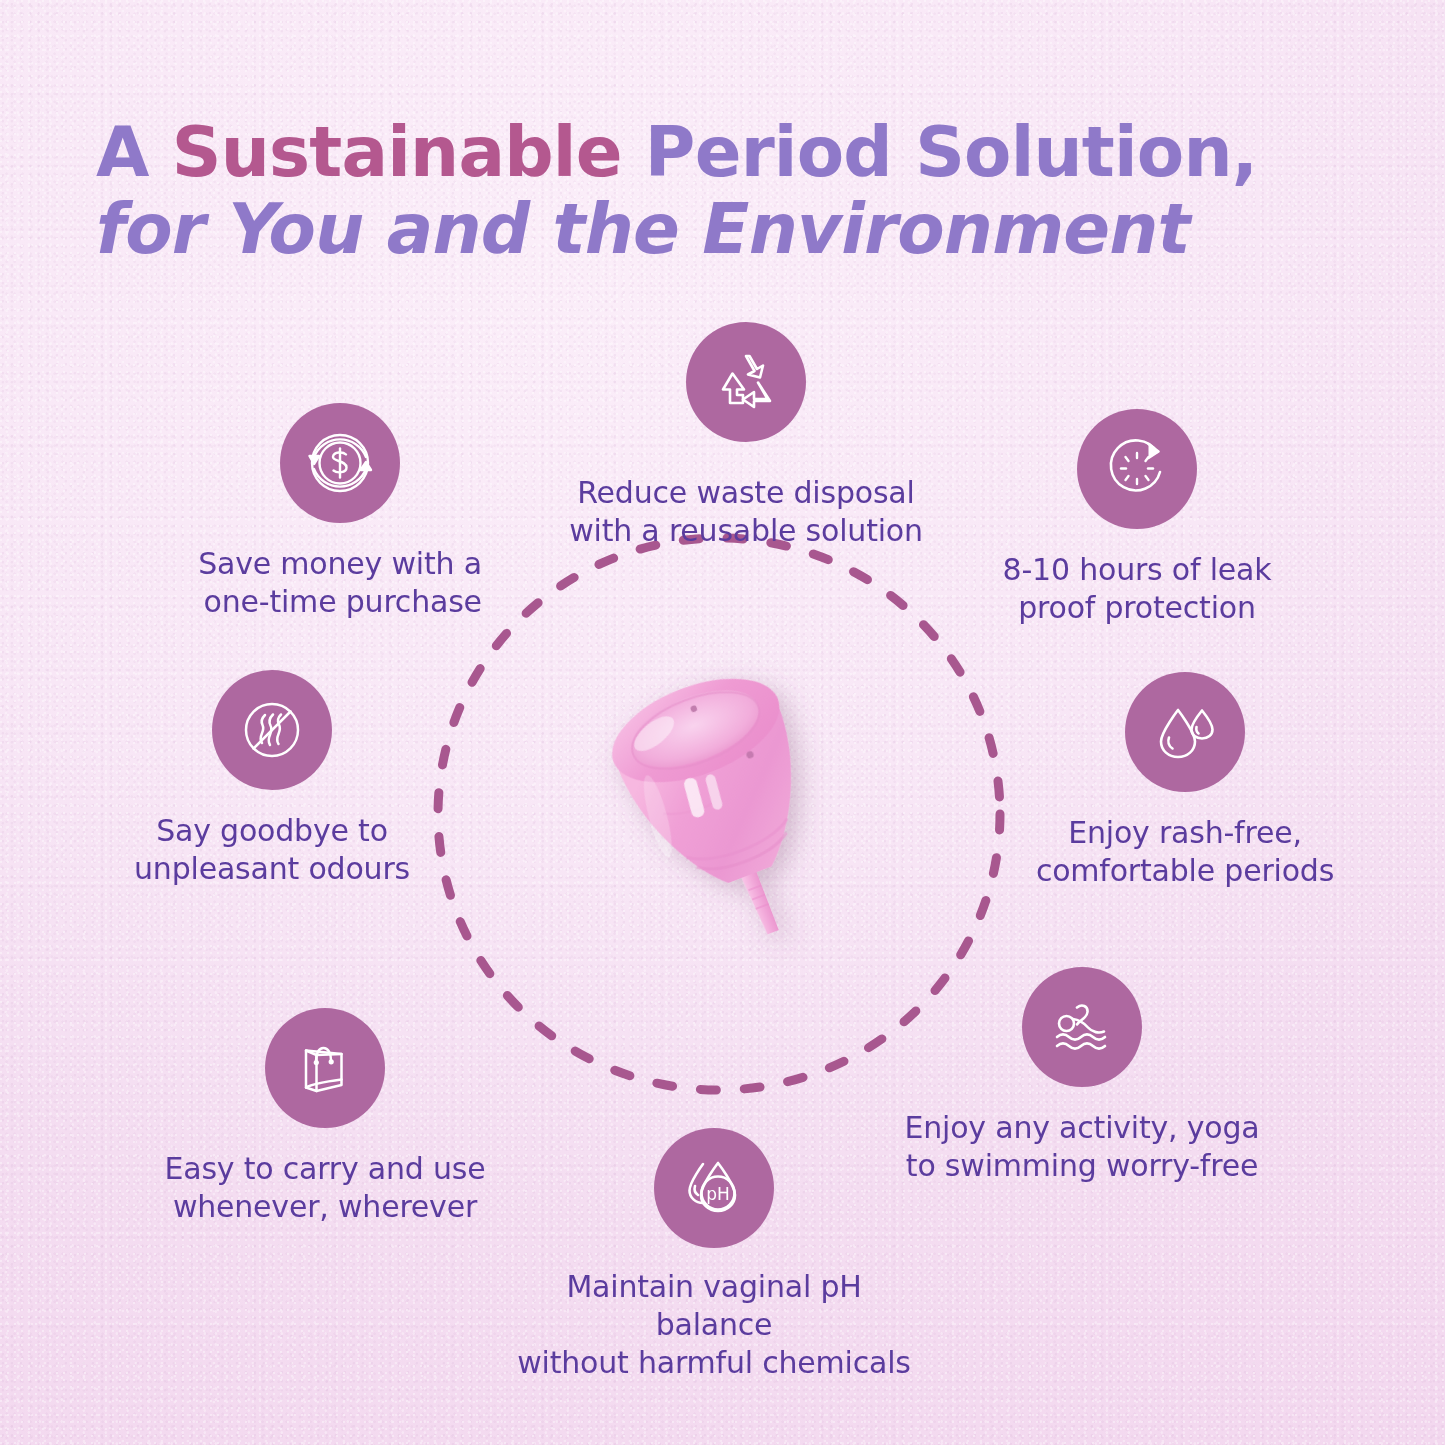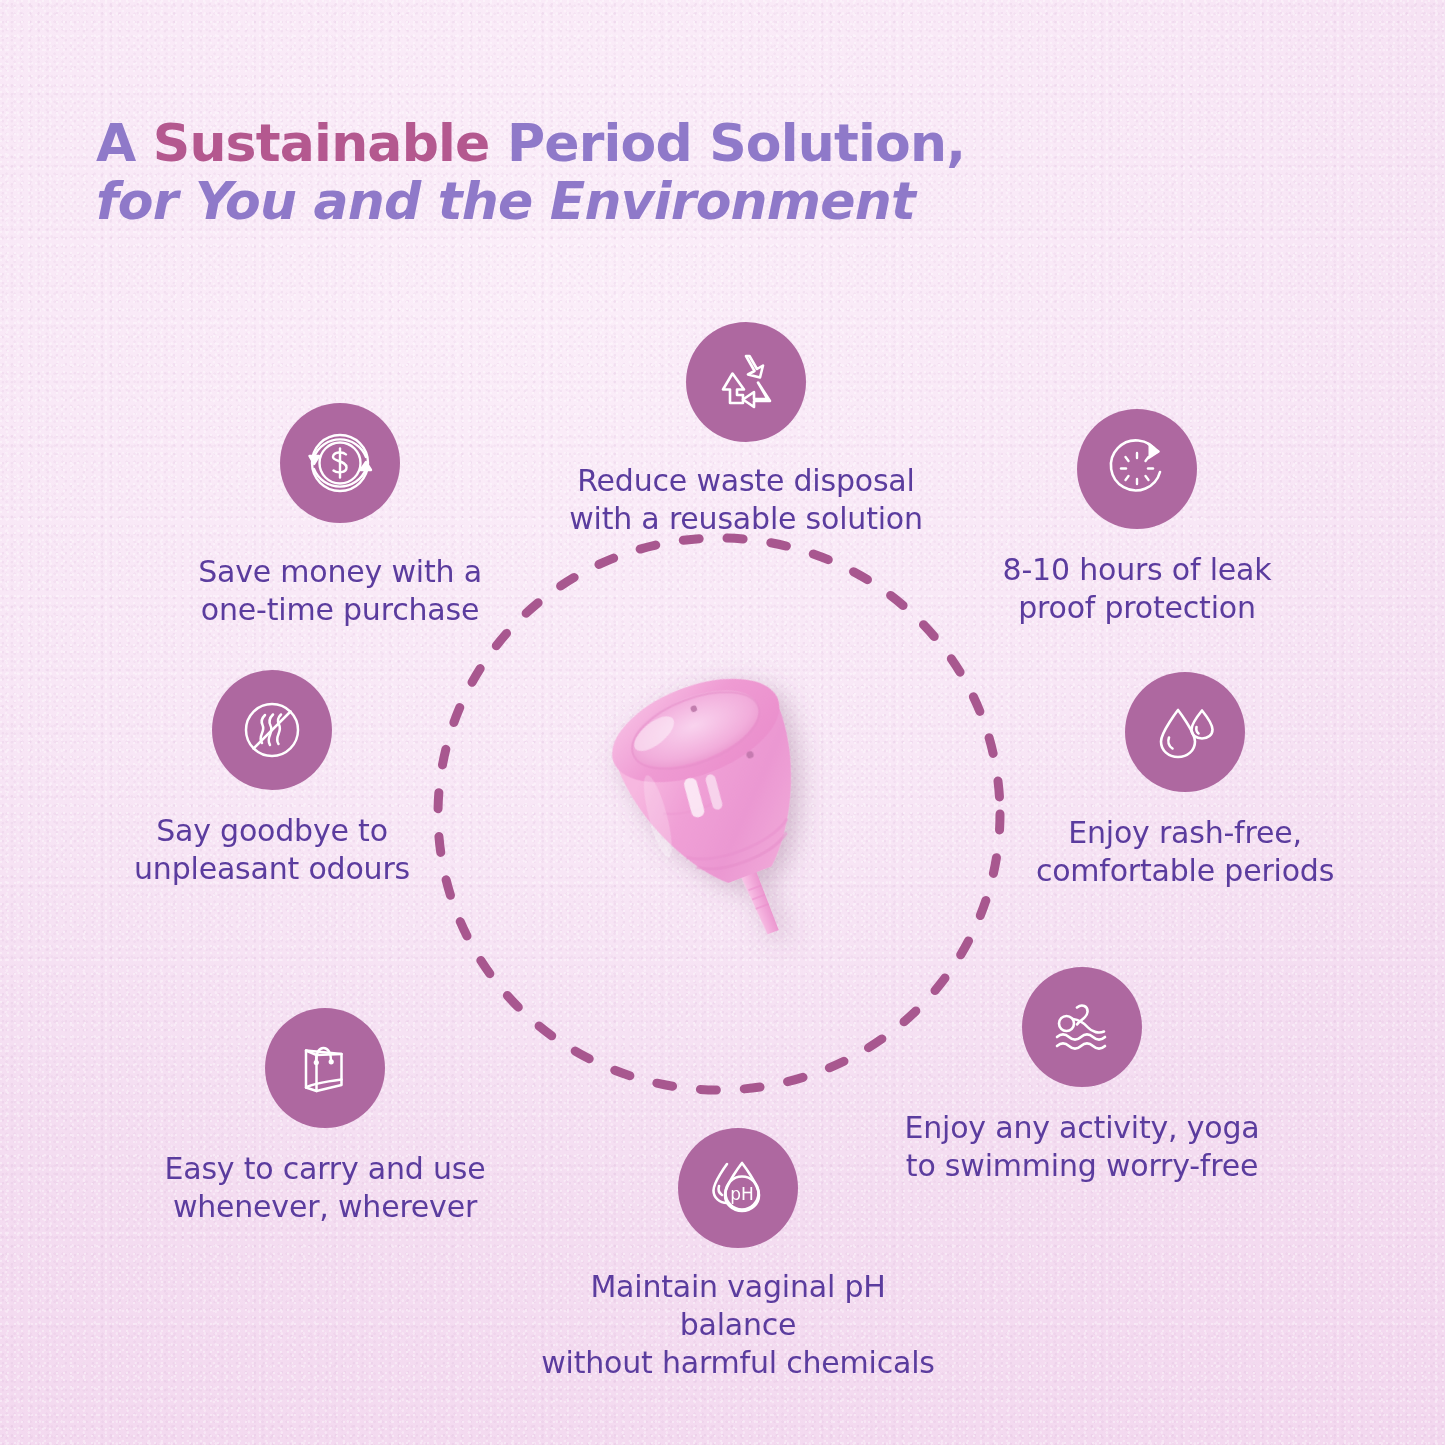--- a/index.html
+++ b/index.html
@@ -38,21 +38,21 @@
       radial-gradient(circle at 45% 85%, rgba(255,255,255,.8) 0 1px, transparent 1.6px),
       radial-gradient(circle at 18% 66%, rgba(190,145,190,.2) 0 1px, transparent 1.6px);
     background-size:7px 7px, 9px 9px, 11px 11px, 8px 8px, 13px 13px, 10px 10px;
   }
 
   
   #headline {
     position:absolute;
     left:96px; top:114px;
     width:1180px;
-    font-size:52px;
+    font-size:69px;
     font-weight:700;
     line-height:1.12;
     letter-spacing:-0.8px;
     color:#8f79c9;
     font-family:"DejaVu Sans", sans-serif;
   }
   #headline .accent { color:#b4588f; }
   #headline .l2 { display:block;font-style:italic; }
 
   
@@ -100,25 +100,25 @@
   }
 
   
   #f-recycle   { left:566px;  top:322px;  width:360px; }
   #f-money     { left:160px;  top:403px;  width:360px; }
   #f-clock     { left:957px;  top:409px;  width:360px; }
   #f-odour     { left:92px;   top:670px;  width:360px; }
   #f-rash      { left:1005px; top:672px;  width:360px; }
   #f-bag       { left:145px;  top:1008px;  width:360px; }
   #f-swim      { left:902px;  top:967px;  width:360px;justify-content:center; }
-  #f-ph        { left:538px;  top:1128px; width:400px;justify-content:center; }
-
-  
-  #f-recycle .caption { margin-top:20px; }
-  #f-money   .caption { margin-top:30px; }
+  #f-ph        { left:514px;  top:1128px; width:400px;justify-content:center; }
+
+  
+  #f-recycle .caption { margin-top:32px; }
+  #f-money   .caption { margin-top:22px;text-align:right; }
   #f-clock   .caption { margin-top:22px; }
   #f-odour   .caption { margin-top:22px; }
   #f-rash    .caption { margin-top:22px; }
   #f-bag     .caption { margin-top:22px; }
   #f-swim    .caption { margin-top:22px; }
   #f-ph      .caption { margin-top:20px; }
 </style>
 </head>
 <body>
 

